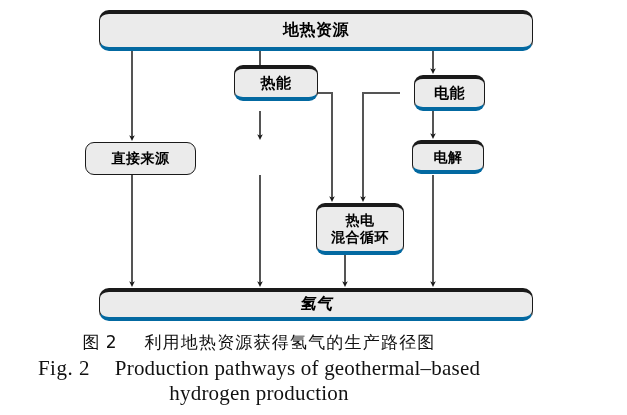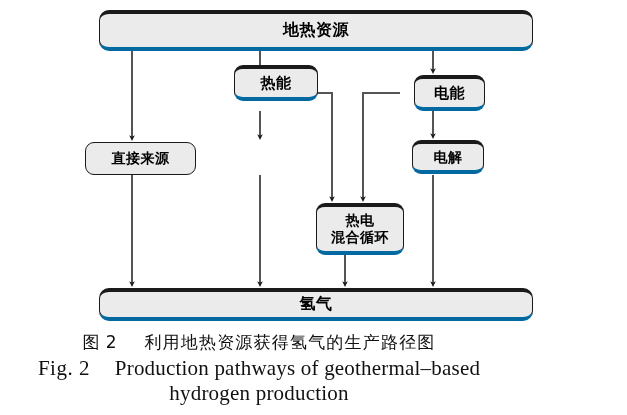--- a/index.html
+++ b/index.html
@@ -99,20 +99,21 @@
     font-size: 14px;
   }
   #node-hybrid-cycle {
     left: 302px; top: 203px;  width: 88px;  height: 52px;
     font-size: 14px;
   }
   #node-hydrogen {
     left: 85px;  top: 288px;  width: 434px; height: 33px;
     font-size: 16px;
     border-radius: 10px;
+    font-style: italic;
   }
 
   
   .caption {
     position: absolute;
     left: 0;
     width: 518px;
     text-align: center;
     color: #111111;
   }

